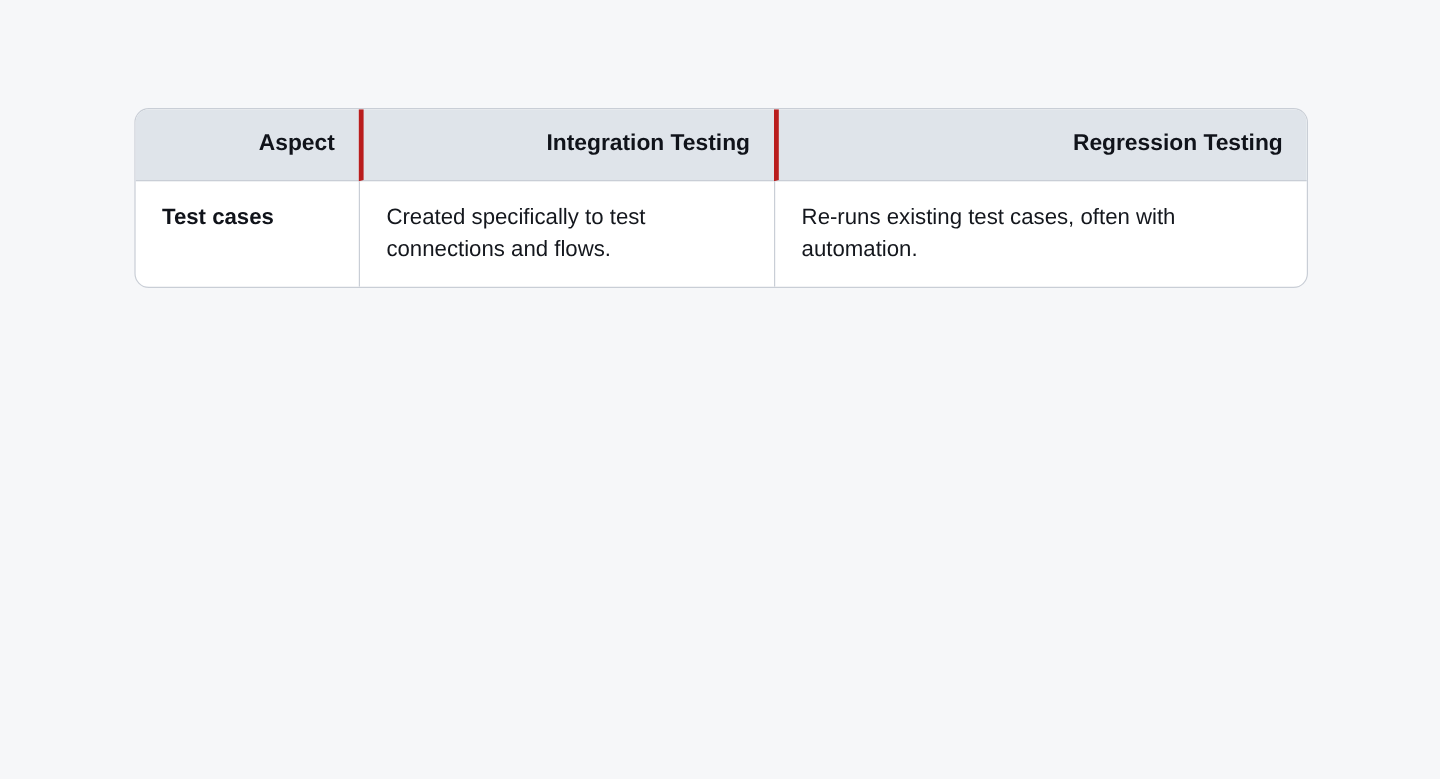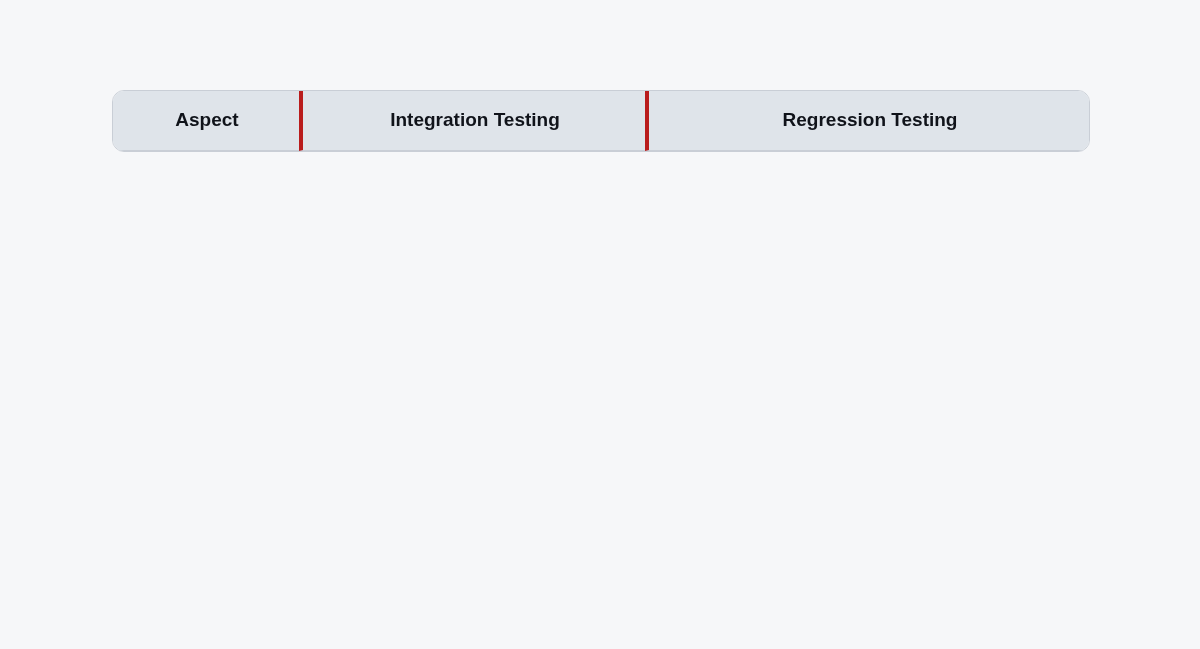--- a/index.html
+++ b/index.html
@@ -33,21 +33,21 @@
     border: 1px solid #c9ced6;
     border-radius: 12px;
     overflow: hidden;
     table-layout: fixed;
   }
   table.comparison thead th {
     background: #dfe4ea;
     color: #10131a;
     font-size: 19px;
     font-weight: bold;
-    text-align: center;
+    text-align: right;
     padding: 17px 20px 17px 22px;
     border-bottom: 1px solid #c9ced6;
     vertical-align: middle;
     line-height: 1.3;
   }
   table.comparison thead th + th {
     border-left: 4px solid #b91c1c;
   }
   table.comparison tbody td {
     font-size: 18.5px;
@@ -83,16 +83,21 @@
         <col class="c3">
       </colgroup>
       <thead>
         <tr>
           <th>Aspect</th>
           <th>Integration Testing</th>
           <th>Regression Testing</th>
         </tr>
       </thead>
       <tbody>
+        <tr>
+          <td class="aspect">Test cases</td>
+          <td>Created specifically to test connections and flows.</td>
+          <td>Re-runs existing test cases, often with automation.</td>
+        </tr>
       </tbody>
     </table>
   </div>
 </div>
 
 </body></html>

